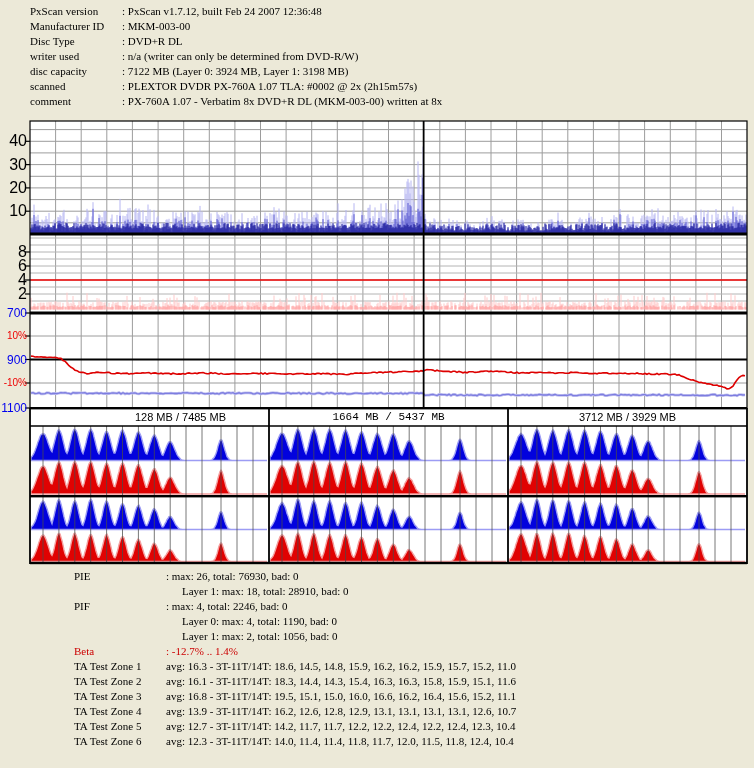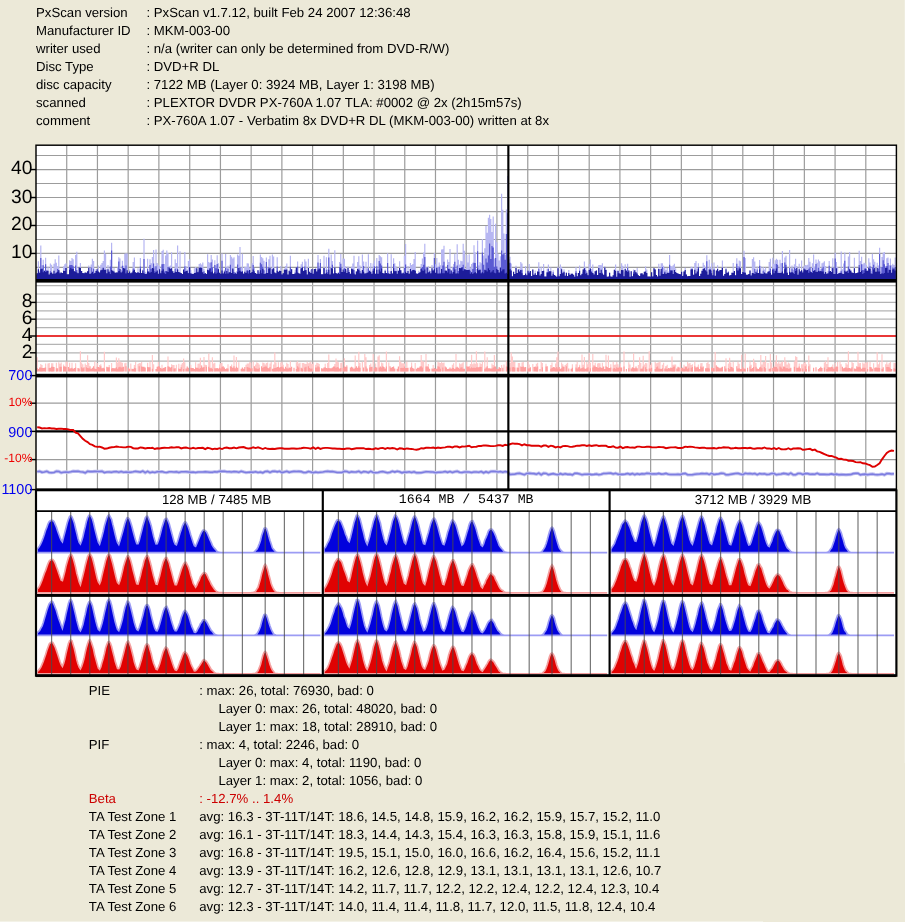--- a/index.html
+++ b/index.html
@@ -4,21 +4,21 @@
 <style>
   html,body{margin:0;padding:0;}
   body{
     width:754px;height:768px;overflow:hidden;position:relative;
     background:#ece9d8;
     font-family:"Liberation Sans","DejaVu Sans",sans-serif;
     font-size:11px;color:#000;
     -webkit-font-smoothing:none;
   }
   #chart-svg{position:absolute;left:0;top:0;z-index:1;}
-  .text-layer{position:absolute;z-index:2;}
+  .text-layer{position:absolute;z-index:2;font-family:Liberation Serif, serif;}
   
   #scan-info{left:30px;top:4px;width:720px;}
   .info-row{height:15px;line-height:15px;white-space:nowrap;}
   .info-label{display:inline-block;width:92px;vertical-align:top;}
   .info-value{display:inline-block;vertical-align:top;}
   
   .ax{position:absolute;right:727px;height:14px;line-height:14px;white-space:nowrap;z-index:2;}
   .ax-blue{color:#0000ee;font-size:12px;}
   .ax-red{color:#ee0000;font-size:10px;}
   .ax-black{color:#000;font-size:16px;}
@@ -179,25 +179,25 @@
 <div id="scan-info" class="text-layer">
   <div class="info-row">
     <span class="info-label">PxScan version</span><span class="info-value">: PxScan v1.7.12, built Feb 24 2007 12:36:48</span>
   </div>
 
   <div class="info-row">
     <span class="info-label">Manufacturer ID</span><span class="info-value">: MKM-003-00</span>
   </div>
 
   <div class="info-row">
+    <span class="info-label">Disc Type</span><span class="info-value">: DVD+R DL</span>
+  </div>
+
+  <div class="info-row">
     <span class="info-label">writer used</span><span class="info-value">: n/a (writer can only be determined from DVD-R/W)</span>
-  </div>
-
-  <div class="info-row">
-    <span class="info-label">Disc Type</span><span class="info-value">: DVD+R DL</span>
   </div>
 
   <div class="info-row">
     <span class="info-label">disc capacity</span><span class="info-value">: 7122 MB (Layer 0: 3924 MB,  Layer 1: 3198 MB)</span>
   </div>
 
   <div class="info-row">
     <span class="info-label">scanned</span><span class="info-value">: PLEXTOR DVDR PX-760A 1.07 TLA: #0002 @ 2x (2h15m57s)</span>
   </div>
 
@@ -226,23 +226,20 @@
     <span class="zone-hd" style="left: 30px; top: 410px; padding-left: 31px;">128 MB / 7485 MB</span>
     <span class="zone-hd" style="left: 269px; top: 410px; font-family: Liberation Mono, monospace;">1664 MB / 5437 MB</span>
     <span class="zone-hd" style="left: 508px; top: 410px;">3712 MB / 3929 MB</span>
   </div>
 
 <div id="summary" class="text-layer">
   <div class="sum-row">
     <span class="sum-label">PIE</span><span class="sum-value">: max: 26, total: 76930, bad: 0</span>
   </div>
 
-  <div class="sum-row sum-indent">
-    <span class="sum-label"></span><span class="sum-value">Layer 0: max: 26, total: 48020, bad: 0</span>
-  </div>
 
   <div class="sum-row sum-indent">
     <span class="sum-label"></span><span class="sum-value">Layer 1: max: 18, total: 28910, bad: 0</span>
   </div>
 
   <div class="sum-row">
     <span class="sum-label">PIF</span><span class="sum-value">: max: 4, total: 2246, bad: 0</span>
   </div>
 
   <div class="sum-row sum-indent">

